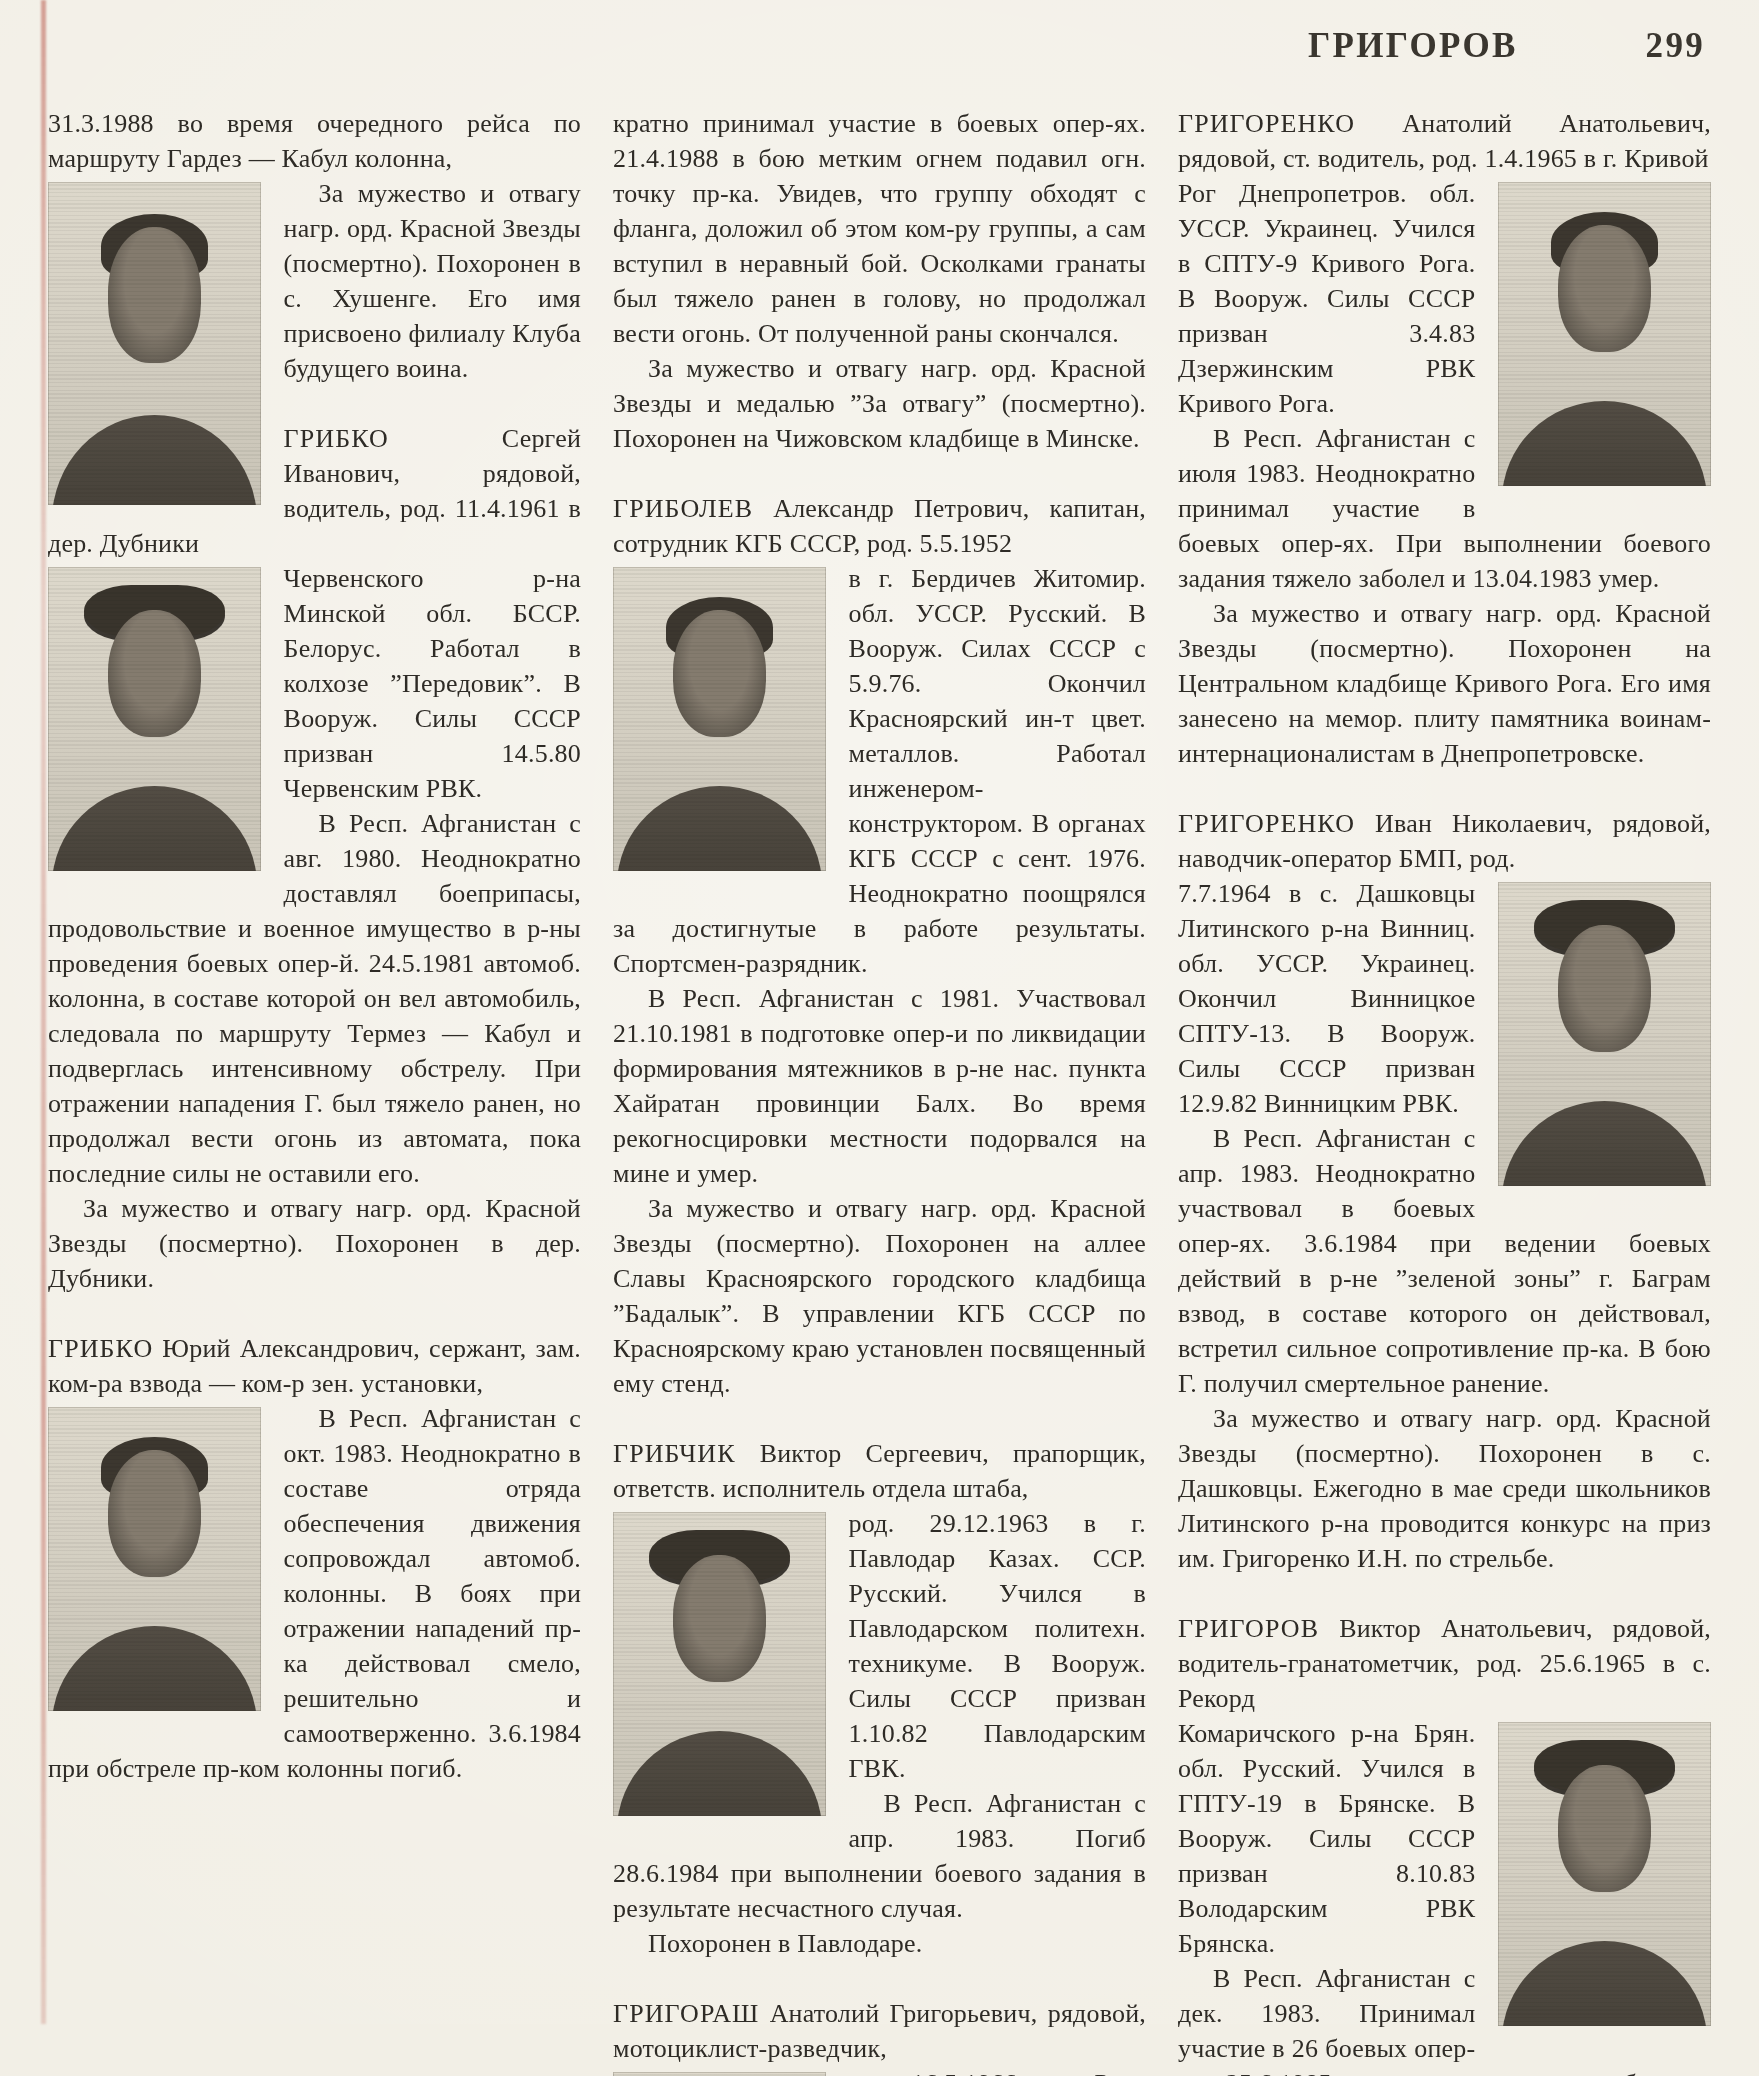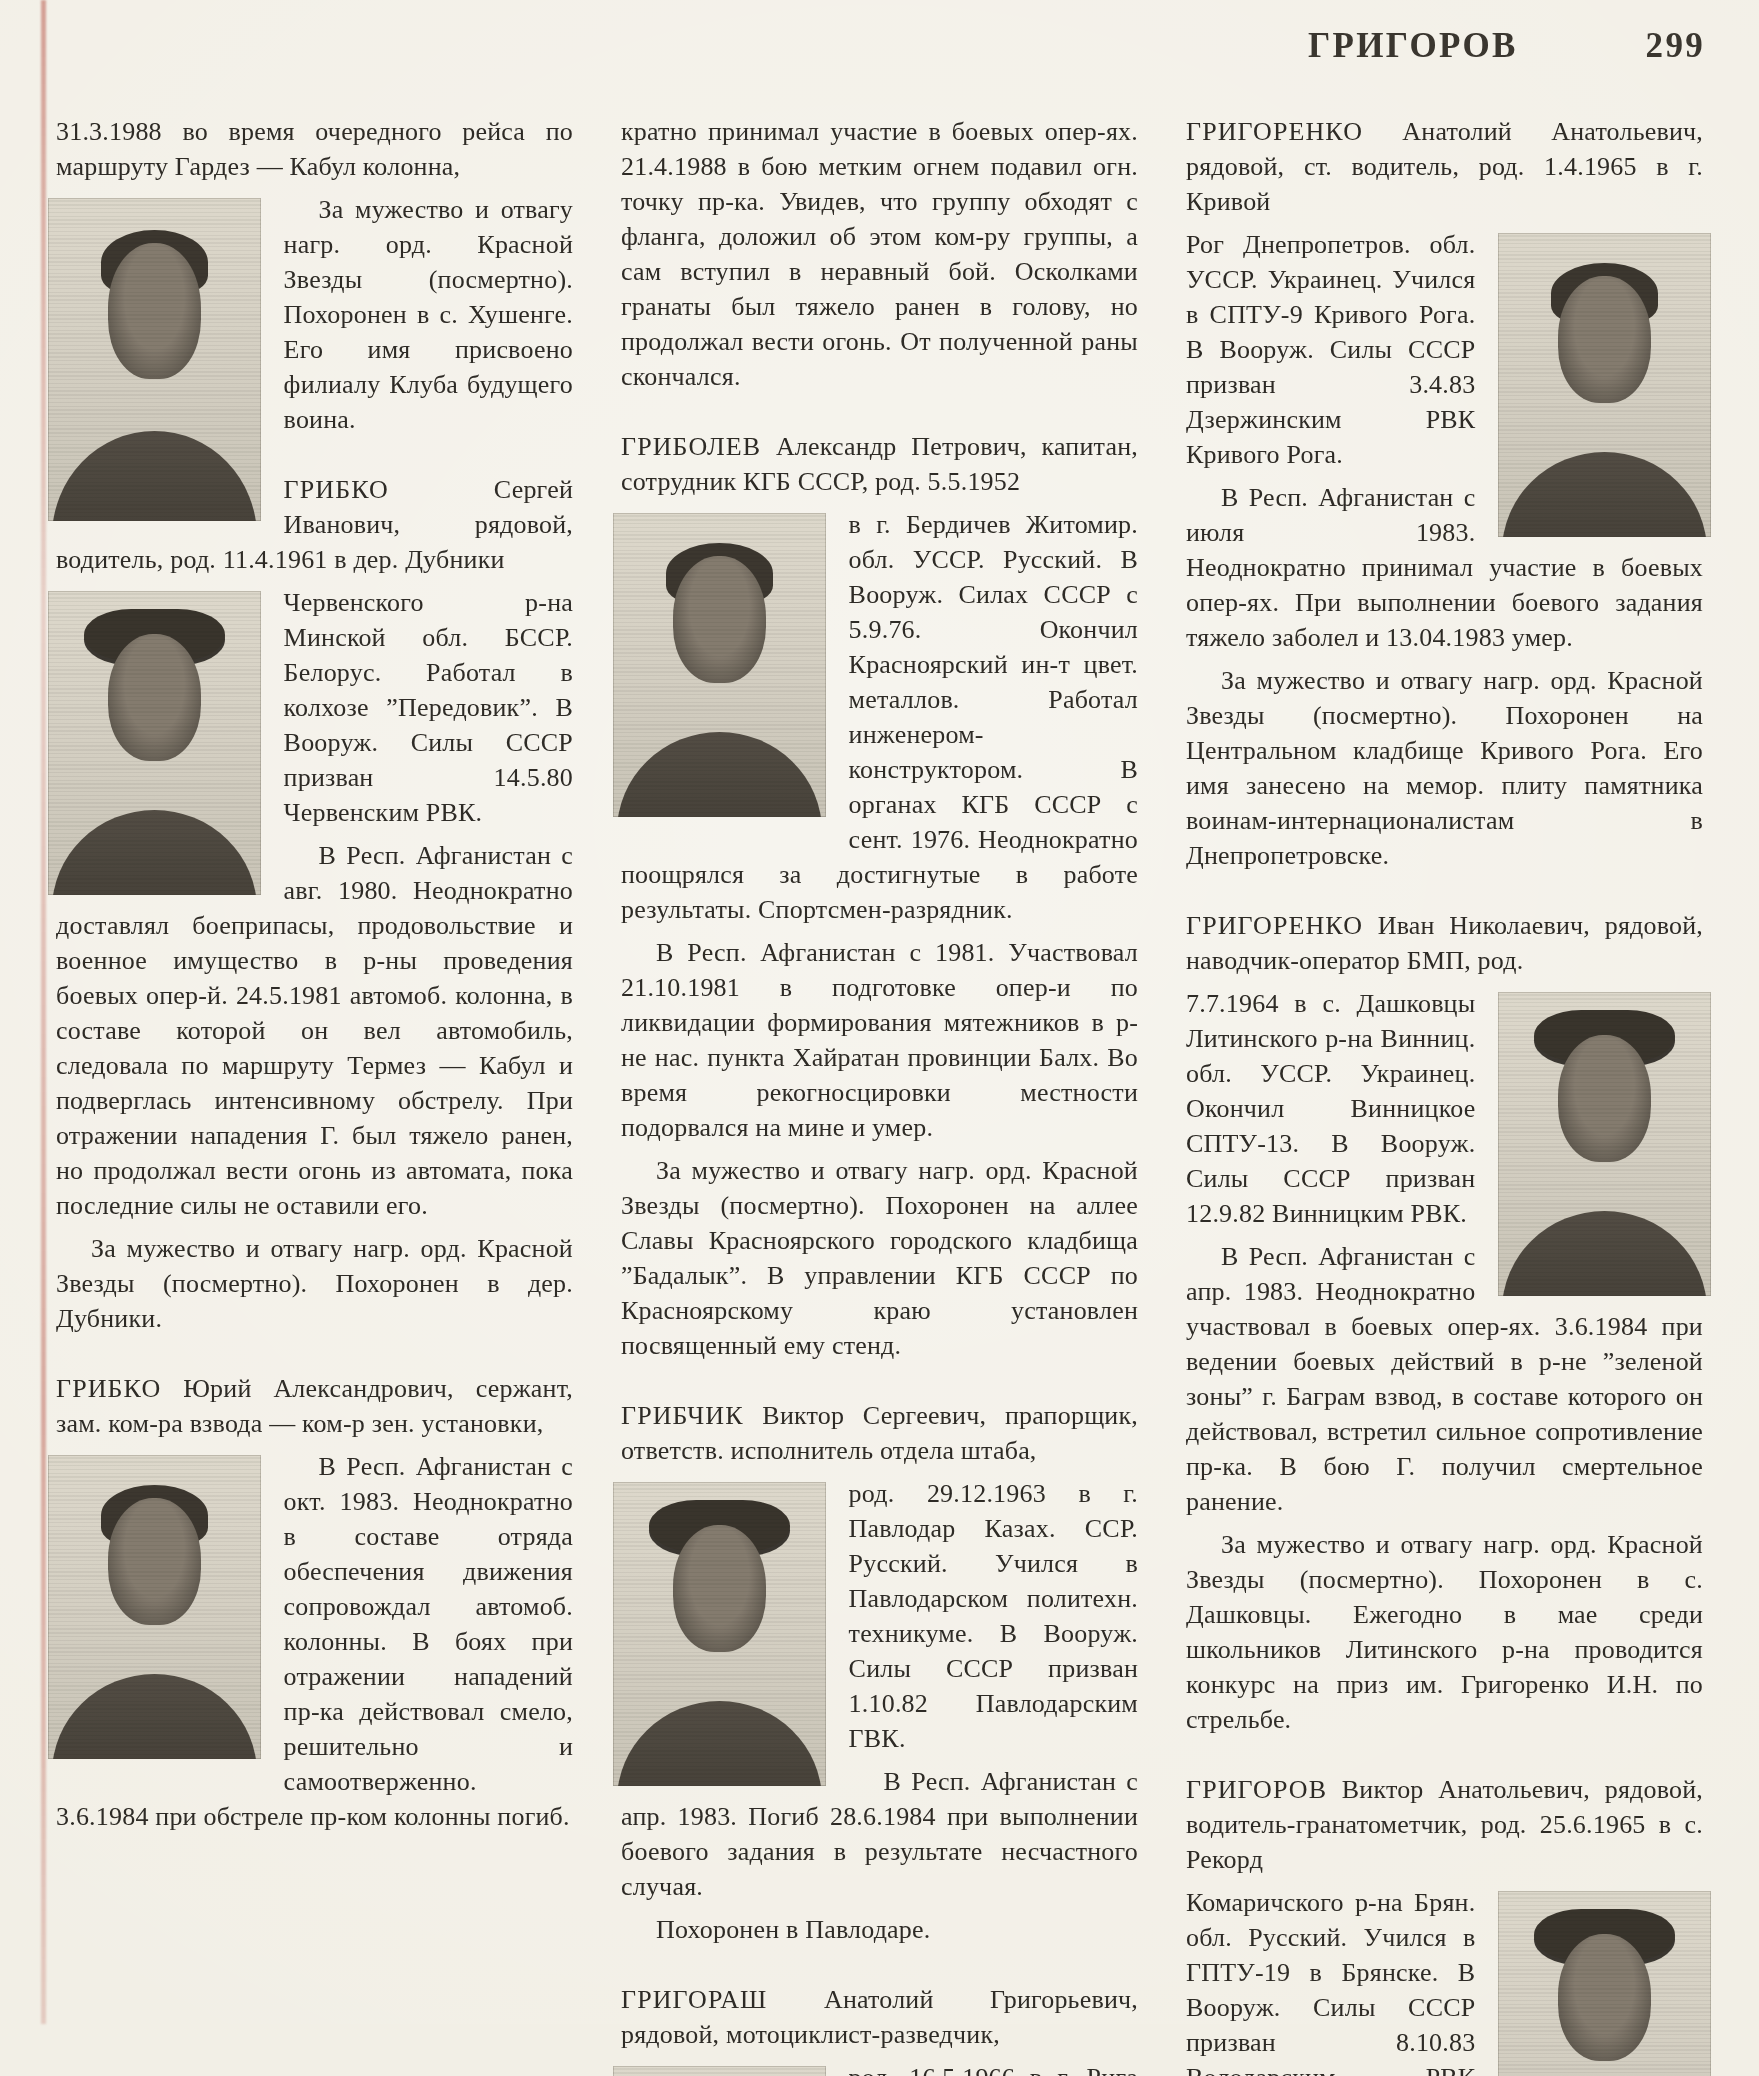--- a/index.html
+++ b/index.html
@@ -21,21 +21,21 @@
     position:absolute; top:26px; left:1162px; width:543px;
     display:flex; justify-content:flex-end; align-items:baseline; gap:128px;
     font-weight:bold; font-size:35px; letter-spacing:2.3px; color:#3a362f;
   }
   .columns { position:absolute; left:48px; top:106px; width:1663px; display:flex; gap:32px; }
   .col { width:533px; height:1971px; overflow:hidden;
     text-align:justify; font-size:26px; line-height:35px;
     hyphens:none; overflow-wrap:normal; letter-spacing:0.2px; }
   .entry { margin-top:35px; }
   .col .entry:first-child { margin-top:0; }
-  p.para { margin:8px; }
+  p.para { margin:0; }
   p.indent { text-indent:35px; }
   .surname { font-weight:normal; letter-spacing:1.1px; }
   
   .photo { width:213px; height:304px; position:relative; overflow:hidden;
     background:linear-gradient(180deg,#ddd8cb 0%,#d3cec1 55%,#c8c3b6 100%);
     box-shadow:0 0 0 0.8px rgba(60,55,45,.25) inset; }
   .photo.tall { height:323px; }
   .photo.left { float:left; margin:6px 22.6px 9px 0; }
   .photo.right { float:right; margin:6px 0 9px 22.6px; }
   .photo::after { content:""; position:absolute; inset:0;
@@ -99,20 +99,21 @@
         <p class="para indent">В Респ. Афганистан с окт. 1983. Неоднократно в составе отряда обеспечения движения сопровождал автомоб. колонны. В боях при отражении нападений пр-ка действовал смело, решительно и самоотверженно. 3.6.1984 при обстреле пр-ком колонны погиб.</p>
 
       </article>
 
     </section>
 
     <section class="col">
 
       <article class="entry">
         <p class="para">кратно принимал участие в боевых опер-ях. 21.4.1988 в бою метким огнем подавил огн. точку пр-ка. Увидев, что группу обходят с фланга, доложил об этом ком-ру группы, а сам вступил в неравный бой. Осколками гранаты был тяжело ранен в голову, но продолжал вести огонь. От полученной раны скончался.</p>
+        <p class="para indent">За мужество и отвагу нагр. орд. Красной Звезды и медалью ”За отвагу” (посмертно). Похоронен на Чижовском кладбище в Минске.</p>
       </article>
 
       <article class="entry">
         <p class="para"><span class="surname">ГРИБОЛЕВ</span><span> Александр Петрович, капитан, сотрудник КГБ СССР, род. 5.5.1952</span></p>
         <div class="photo left" title="черно-белый портрет офицера с усами в форме">
           <span class="ph-hair"></span>
           <span class="ph-head"></span>
           <span class="ph-sh"></span>
         </div>
         <p class="para">в г. Бердичев Житомир. обл. УССР. Русский. В Вооруж. Силах СССР с 5.9.76. Окончил Красноярский ин-т цвет. металлов. Работал инженером-конструктором. В органах КГБ СССР с сент. 1976. Неоднократно поощрялся за достигнутые в работе результаты. Спортсмен-разрядник.</p>

